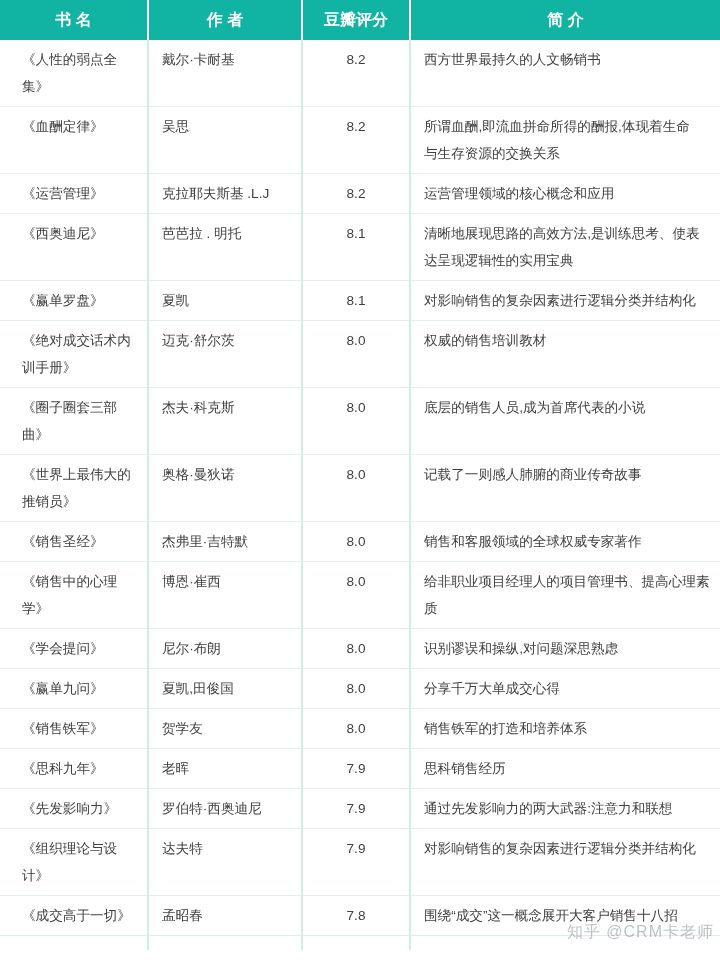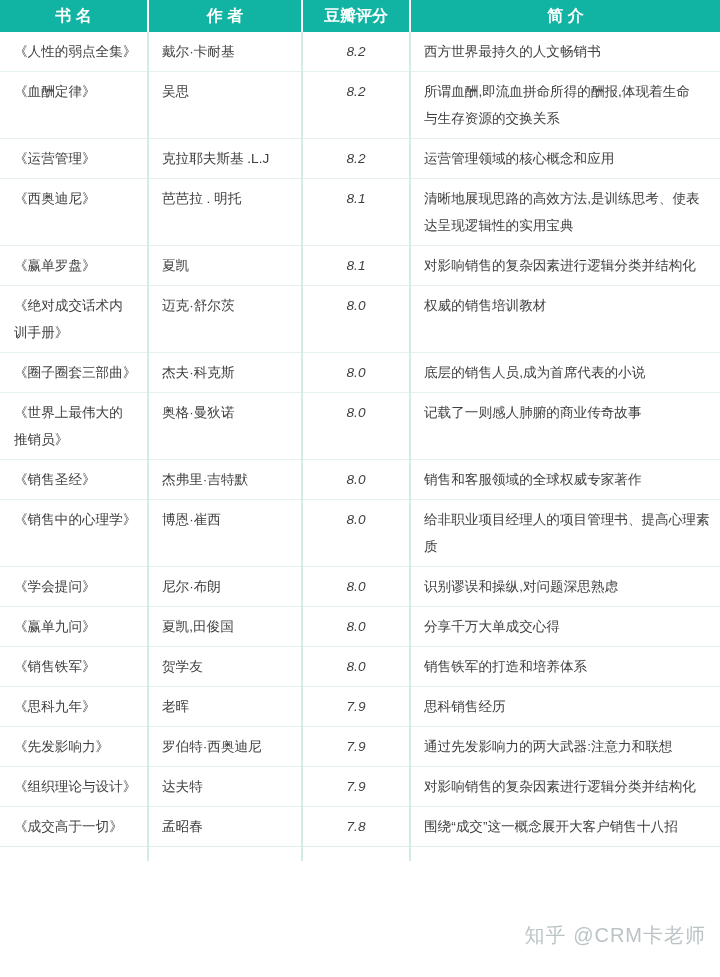--- a/index.html
+++ b/index.html
@@ -9,48 +9,48 @@
     overflow:hidden;
     background:#ffffff;
     font-family:"Liberation Sans","DejaVu Sans",sans-serif;
   }
   table{border-collapse:collapse;table-layout:fixed;width:720px;}
   thead th{
     background:var(--header-bg,#11b3a2);
     color:#ffffff;
     font-size:16px;
     font-weight:bold;
-    height:32px;
+    height:40px;
     text-align:center;
     vertical-align:middle;
     border-left:2px solid #ffffff;
     padding:0;
   }
   thead th:first-child{border-left:none;}
   tbody td{
     font-size:13.6px;
     color:#3f3f3f;
     line-height:27px;
     vertical-align:top;
     padding:6px 8px 6px 13px;
     border-left:2px solid #d2ece7;
     border-top:1px solid #e6f1ef;
     white-space:pre-line;
     word-break:break-all;
   }
   tbody tr:first-child td{border-top:none;}
-  tbody td:first-child{border-left:none;padding-left:14px;}
-  tbody td.col-rating{text-align:center;padding-left:4px;padding-right:4px;font-style:italic;}
+  tbody td:first-child{border-left:none;padding-left:22px;}
+  tbody td.col-rating{text-align:center;padding-left:4px;padding-right:4px;}
   tbody td.col-title{padding-right:6px;}
   tbody tr.stub-row td{height:14px;padding:0;border-top:1px solid #dfeeea;}
   .watermark{
     position:absolute;
     top:922px;
-    right:14px;
-    font-size:20px;
+    right:6px;
+    font-size:16px;
     color:rgba(130,145,150,0.55);
     letter-spacing:1px;
     pointer-events:none;
   }
 </style>
 </head>
 <body>
 
 <div class="page" style="--header-bg: #11b3a2;">
   <table>

